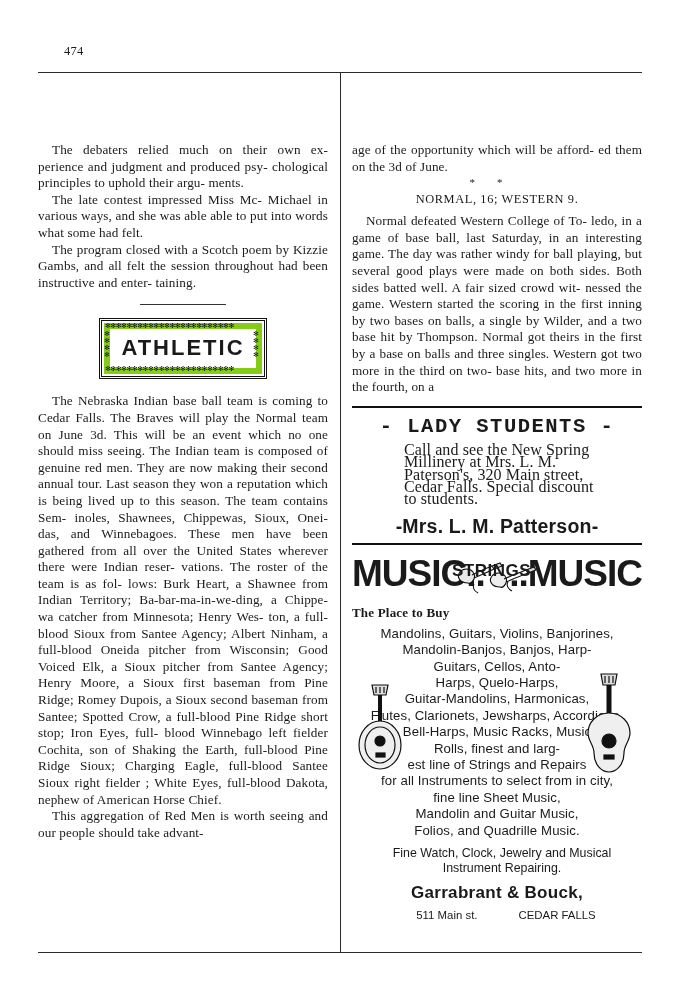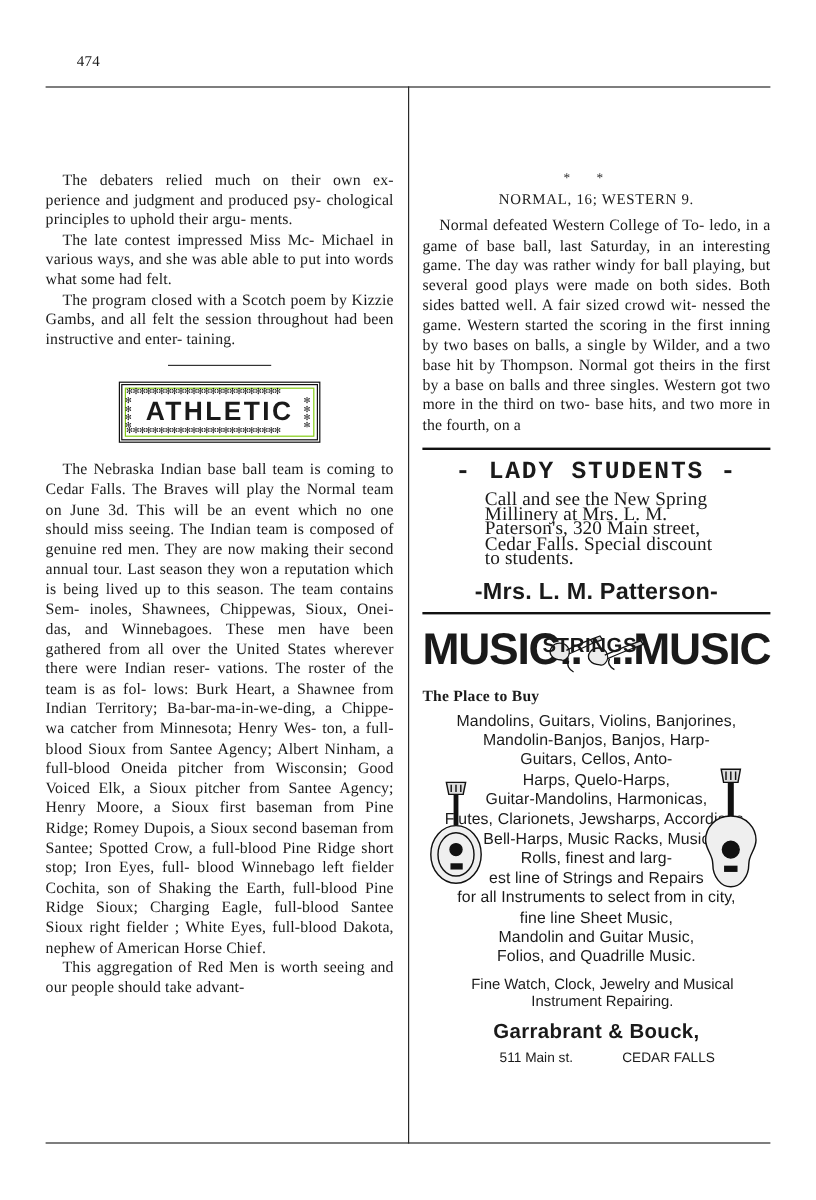--- a/index.html
+++ b/index.html
@@ -98,21 +98,21 @@
     margin: 6px 0 14px 0;
   }
   .athletic {
     border: 3px double #111;
     padding: 2px;
     width: 168px;
     position: relative;
     box-sizing: border-box;
   }
   .athletic-inner {
-    border: 1px solid #84cc16;
+    border: 6px solid #84cc16;
     padding: 6px 0 7px 0;
     text-align: center;
     font-family: "Liberation Sans", sans-serif;
     font-weight: bold;
     font-size: 22px;
     letter-spacing: 2px;
   }
   .orn {
     position: absolute;
     font-size: 7px;
@@ -293,20 +293,21 @@
         <div class="athletic-inner">ATHLETIC</div>
       </div>
     </div>
 
     <p class="body">The Nebraska Indian base ball team is coming to Cedar Falls.  The Braves will play the Normal team on June 3d.  This will be an event which no one should miss seeing.  The Indian team is composed of genuine red men.  They are now making their second annual tour.  Last season they won a reputation which is being lived up to this season.  The team contains Sem- inoles, Shawnees, Chippewas, Sioux, Onei- das, and Winnebagoes.  These men have been gathered from all over the United States wherever there were Indian reser- vations.  The roster of the team is as fol- lows:  Burk Heart, a Shawnee from Indian Territory;  Ba-bar-ma-in-we-ding, a Chippe- wa catcher from Minnesota; Henry Wes- ton, a full-blood Sioux from Santee Agency; Albert Ninham, a full-blood Oneida pitcher from Wisconsin;  Good Voiced Elk, a Sioux pitcher from Santee Agency;  Henry Moore, a Sioux first baseman from Pine Ridge; Romey Dupois, a Sioux second baseman from Santee;  Spotted Crow, a full-blood Pine Ridge short stop;  Iron Eyes, full- blood Winnebago left fielder  Cochita, son of Shaking the Earth, full-blood Pine Ridge Sioux;  Charging Eagle, full-blood Santee Sioux right fielder ;  White Eyes, full-blood Dakota, nephew of American Horse Chief.</p>
     <p class="body">This aggregation of Red Men is worth seeing and our people should take advant-</p>
   </div>
 
   <div class="col col-right">
 
+    <p class="body noindent">age of the opportunity which will be afford- ed them on the 3d of June.</p>
 
     <div class="center-star">**</div>
 
     <div class="normal-western">NORMAL, 16;  WESTERN 9.</div>
 
     <p class="body">Normal defeated Western College of To- ledo, in a game of base ball, last Saturday, in an interesting game.   The day was rather windy for ball playing, but several good plays were made on both sides.   Both sides batted well.   A fair sized crowd wit- nessed the game.   Western started the scoring in the first inning by two bases on balls, a single by Wilder, and a two base hit by Thompson.  Normal got theirs in the first by a base on balls and three singles. Western got two more in the third on two- base hits, and two more in the fourth, on a</p>
 
     <div>
       <div class="ad-rule"></div>
       <div class="lady-head">- LADY STUDENTS -</div>

